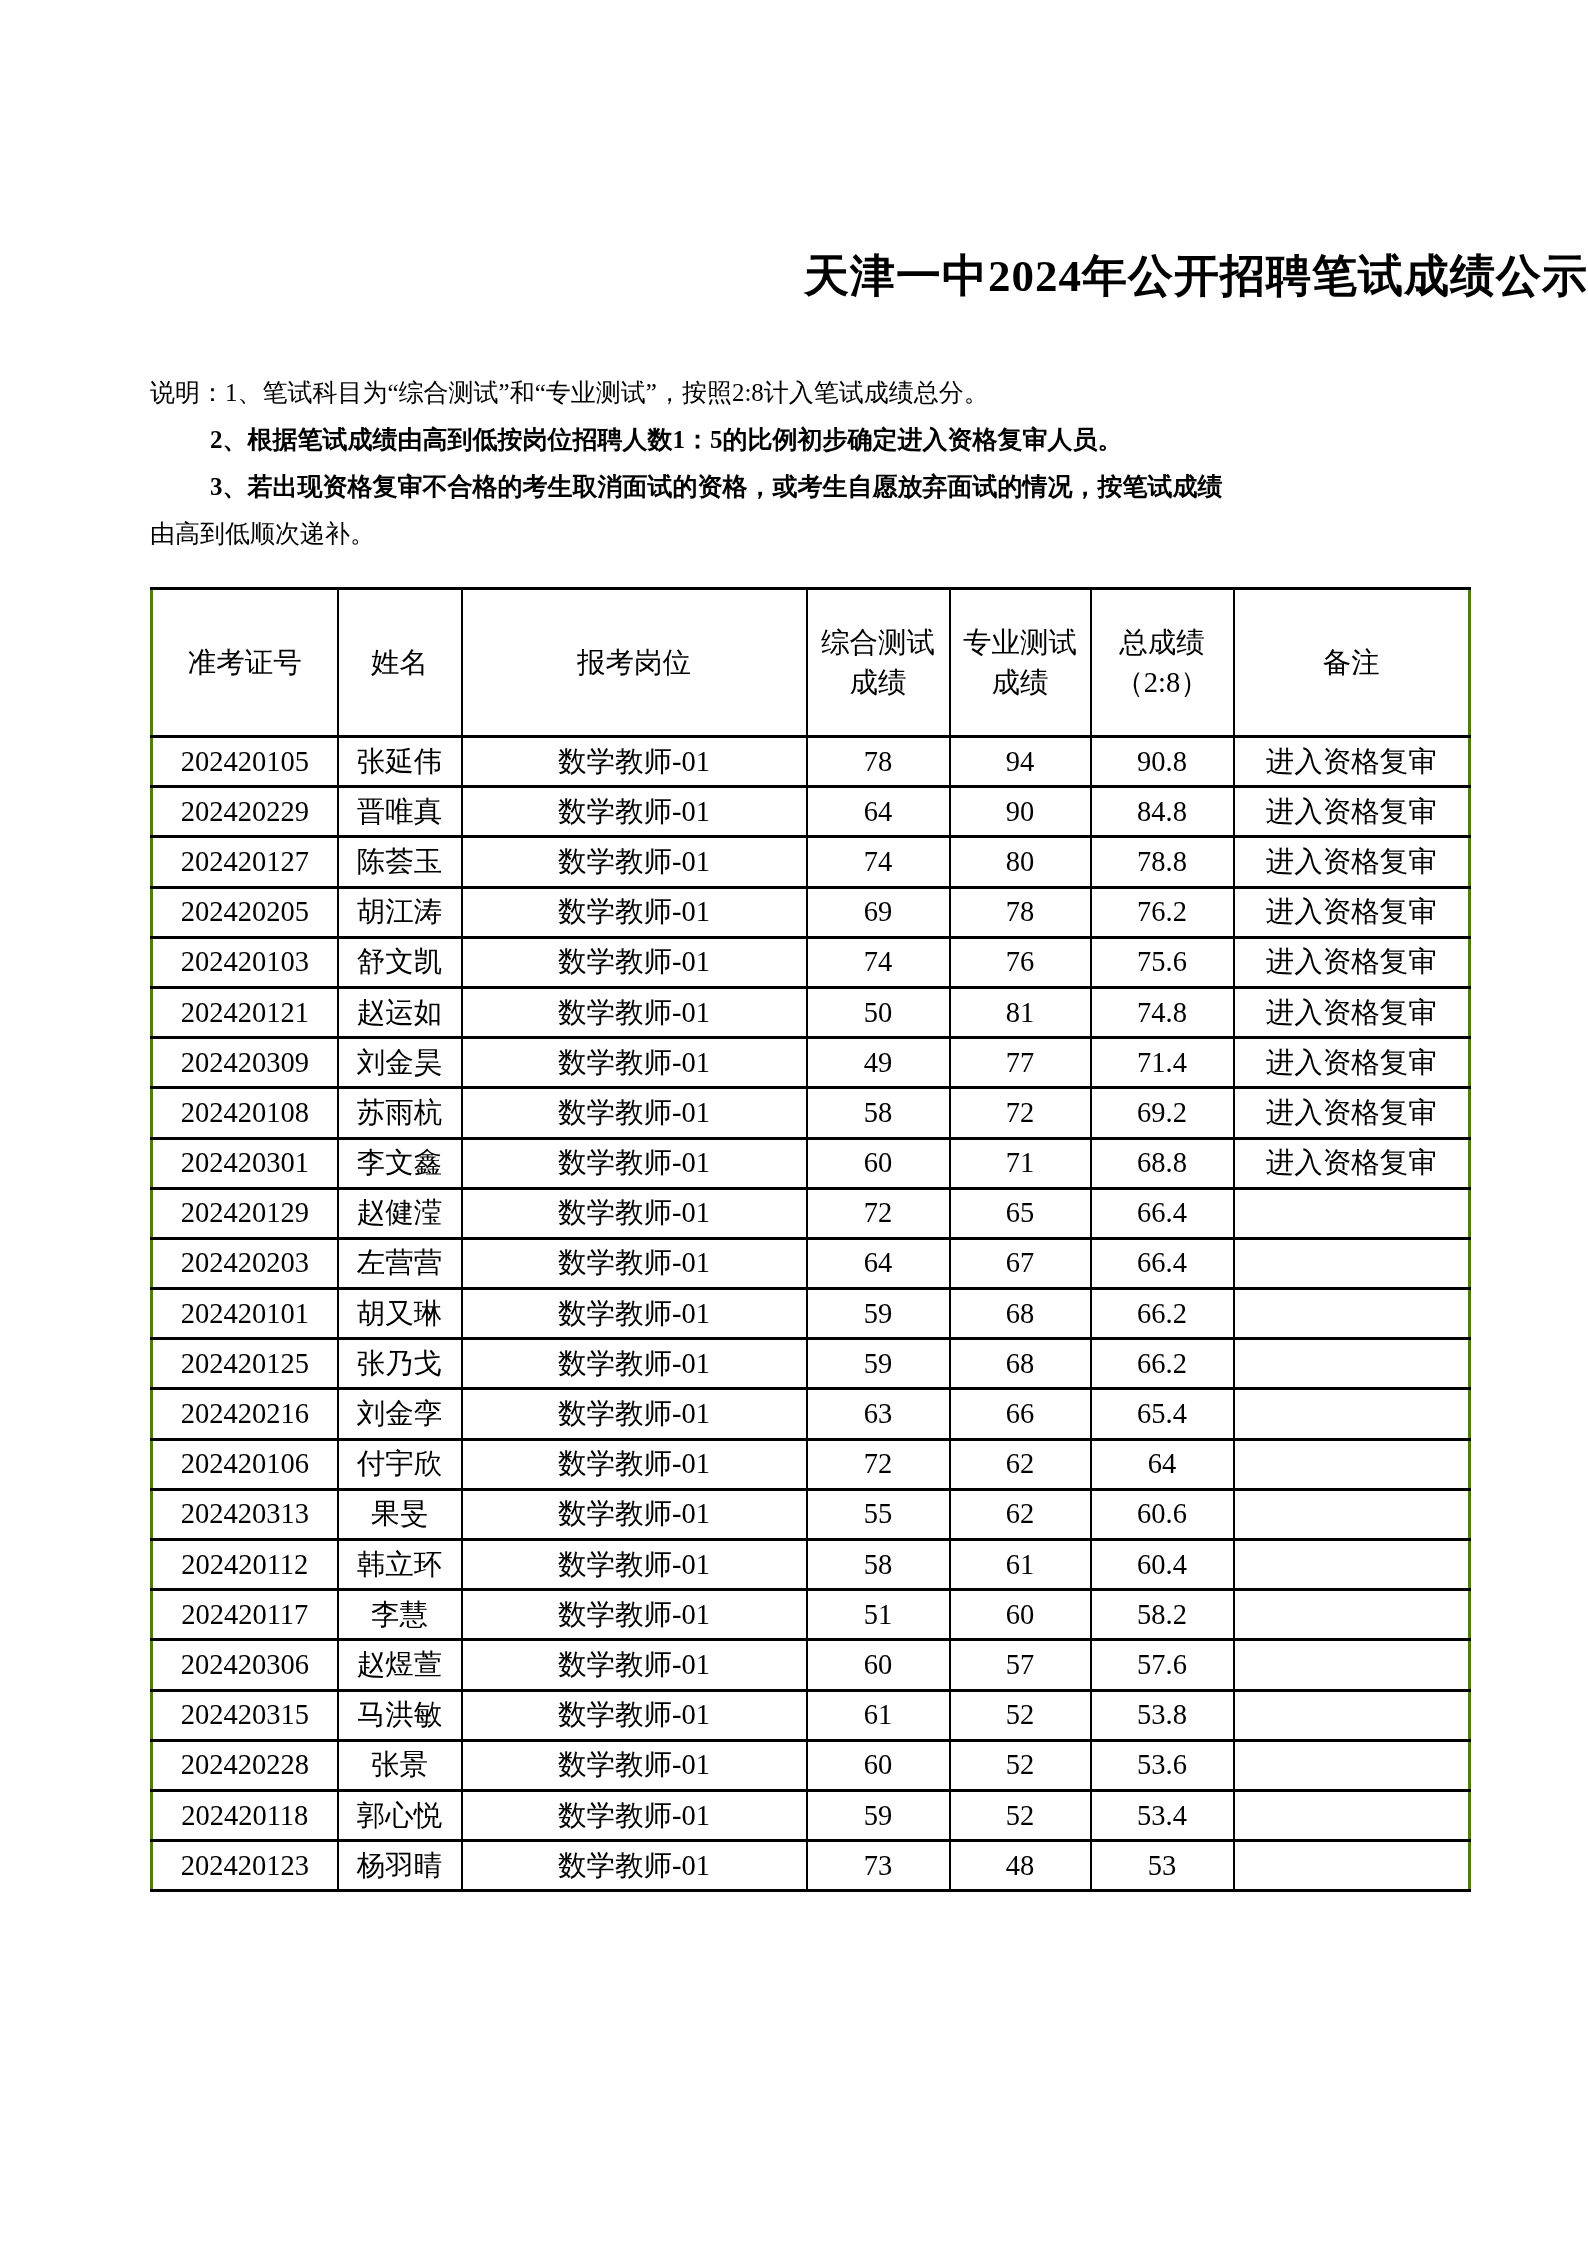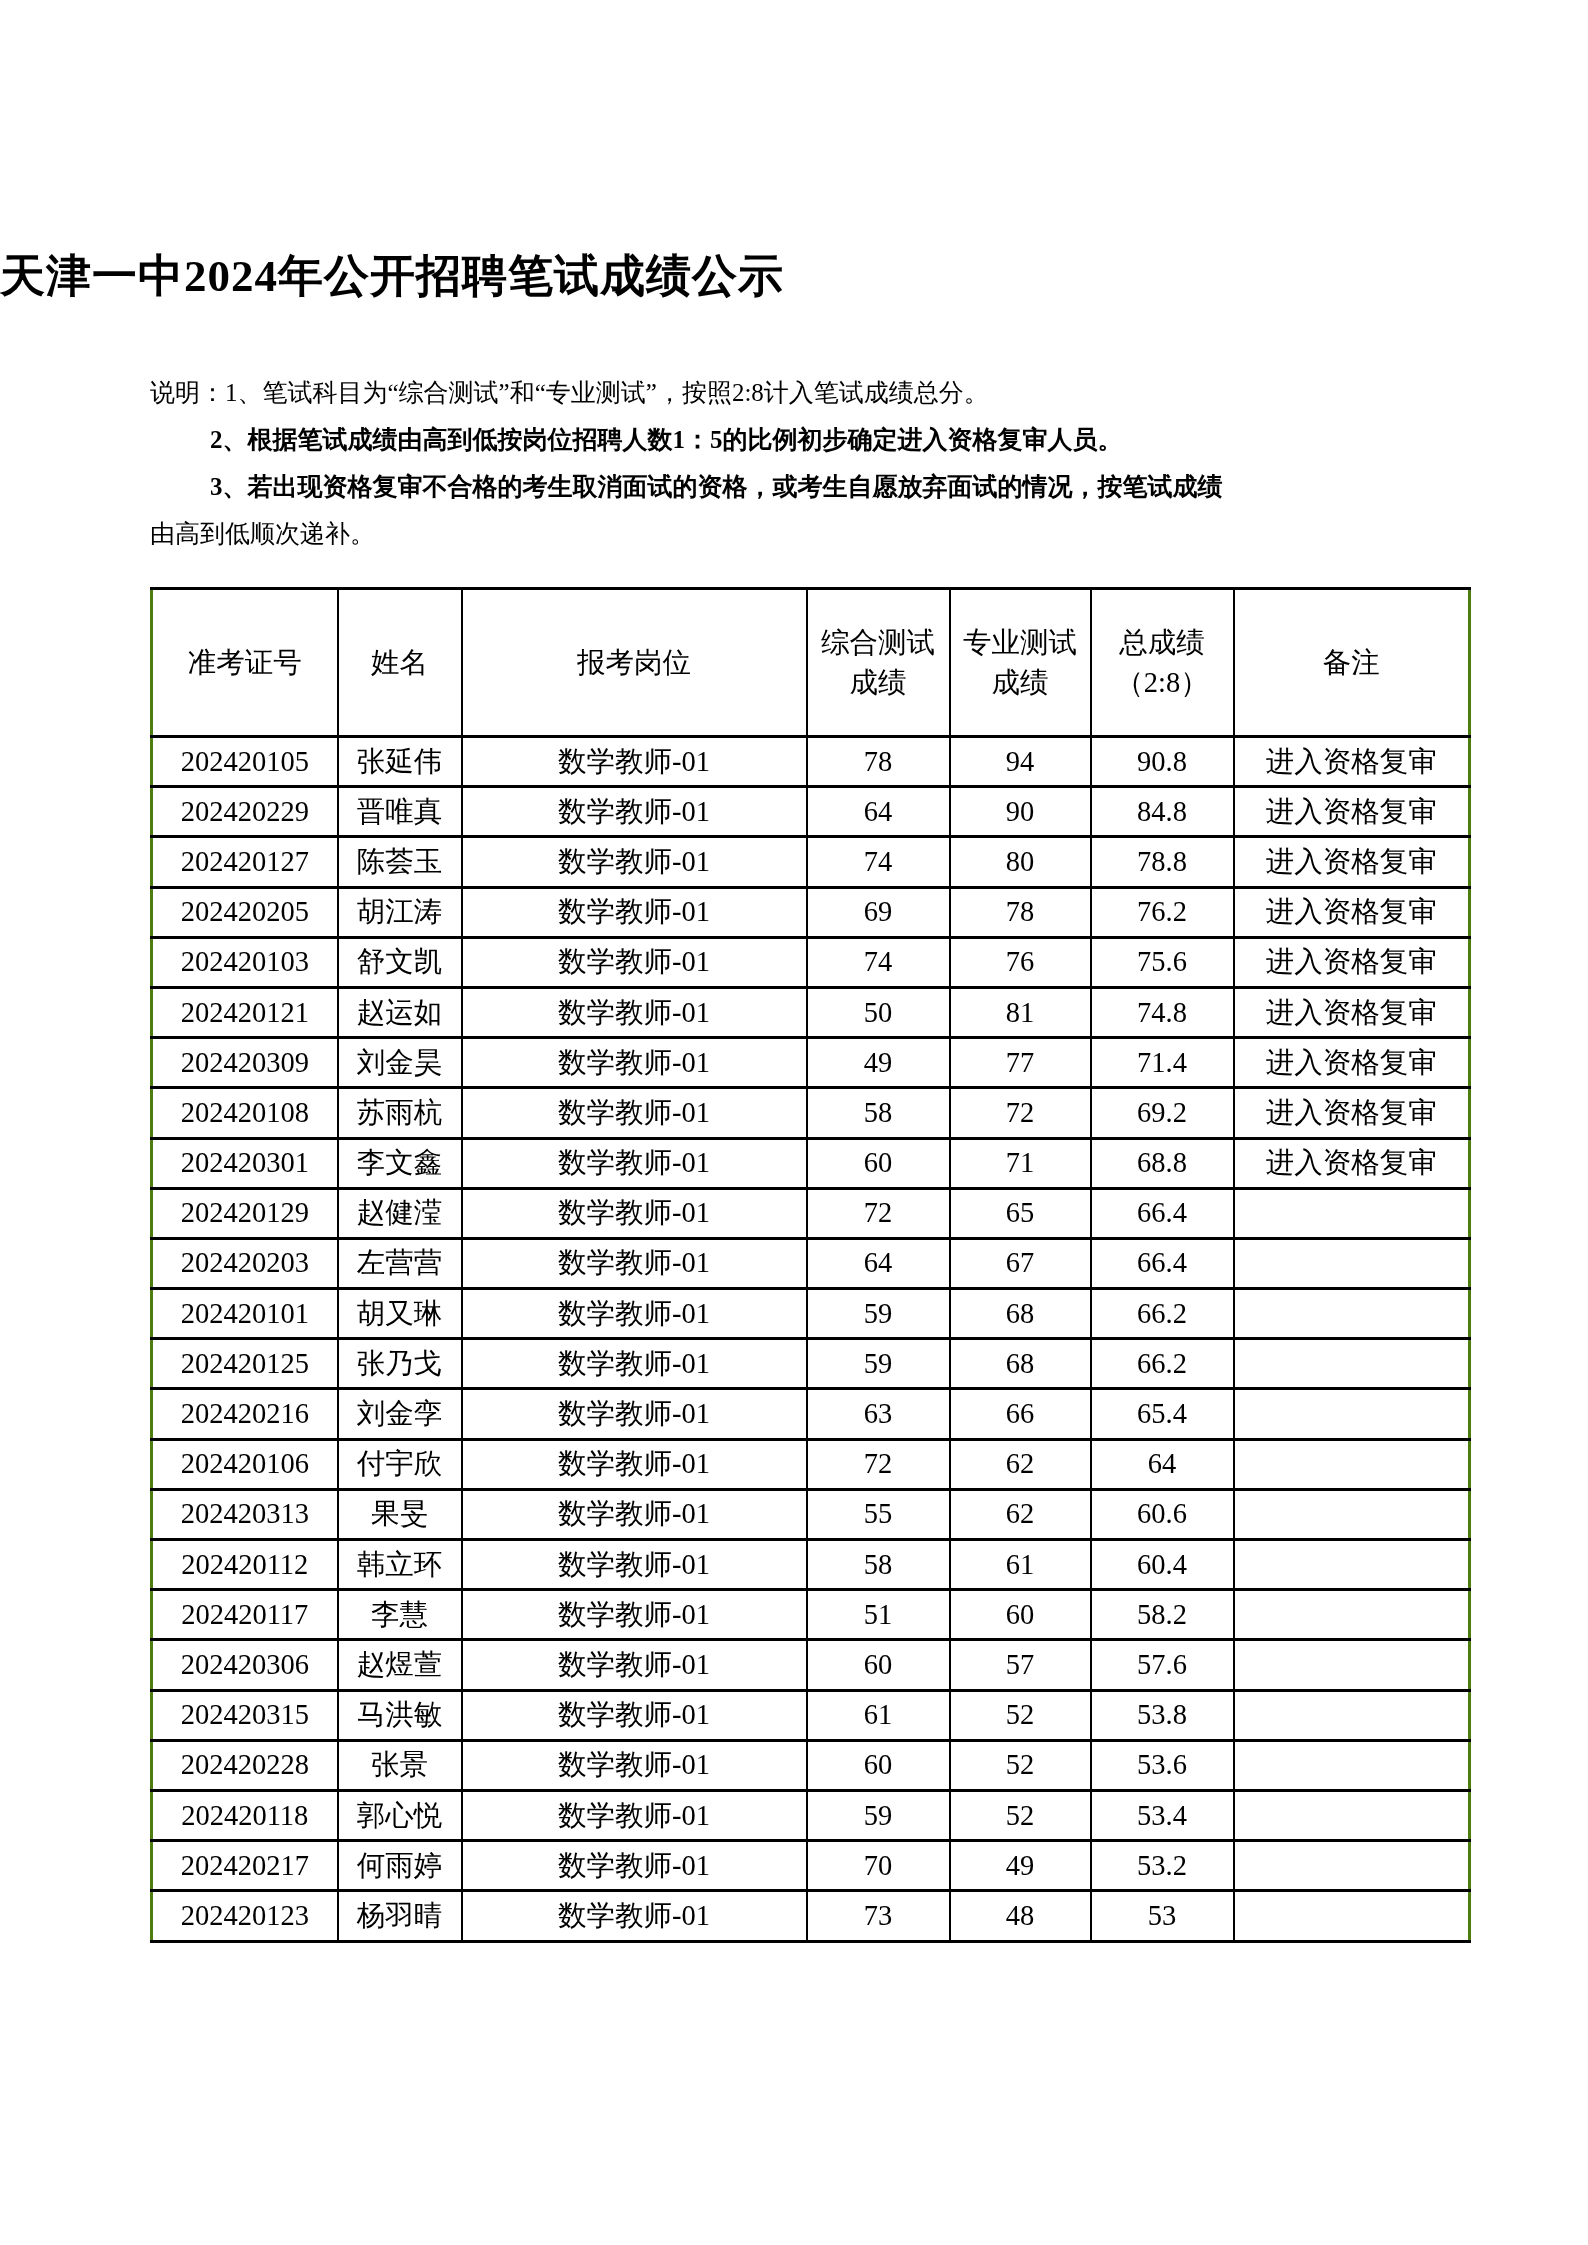--- a/index.html
+++ b/index.html
@@ -8,21 +8,21 @@
     width: 1588px;
     height: 2245px;
     font-family: "Liberation Serif", "DejaVu Serif", serif;
     color: #000000;
     position: relative;
   }
   .page {
     padding-top: 245px;
   }
   .doc-title {
-    text-align: left;
+    text-align: right;
     font-size: 45px;
     font-weight: bold;
     letter-spacing: 1px;
     line-height: 62px;
   }
   .notes {
     margin: 62px 120px 0 150px;
     font-size: 25px;
     line-height: 47px;
   }
@@ -296,29 +296,20 @@
         <tr>
     <td>202420118</td>
     <td>郭心悦</td>
     <td>数学教师-01</td>
     <td>59</td>
     <td>52</td>
     <td>53.4</td>
     <td></td>
   </tr>
         <tr>
-    <td>202420217</td>
-    <td>何雨婷</td>
-    <td>数学教师-01</td>
-    <td>70</td>
-    <td>49</td>
-    <td>53.2</td>
-    <td></td>
-  </tr>
-        <tr>
     <td>202420123</td>
     <td>杨羽晴</td>
     <td>数学教师-01</td>
     <td>73</td>
     <td>48</td>
     <td>53</td>
     <td></td>
   </tr>
       </tbody>
   </table>

